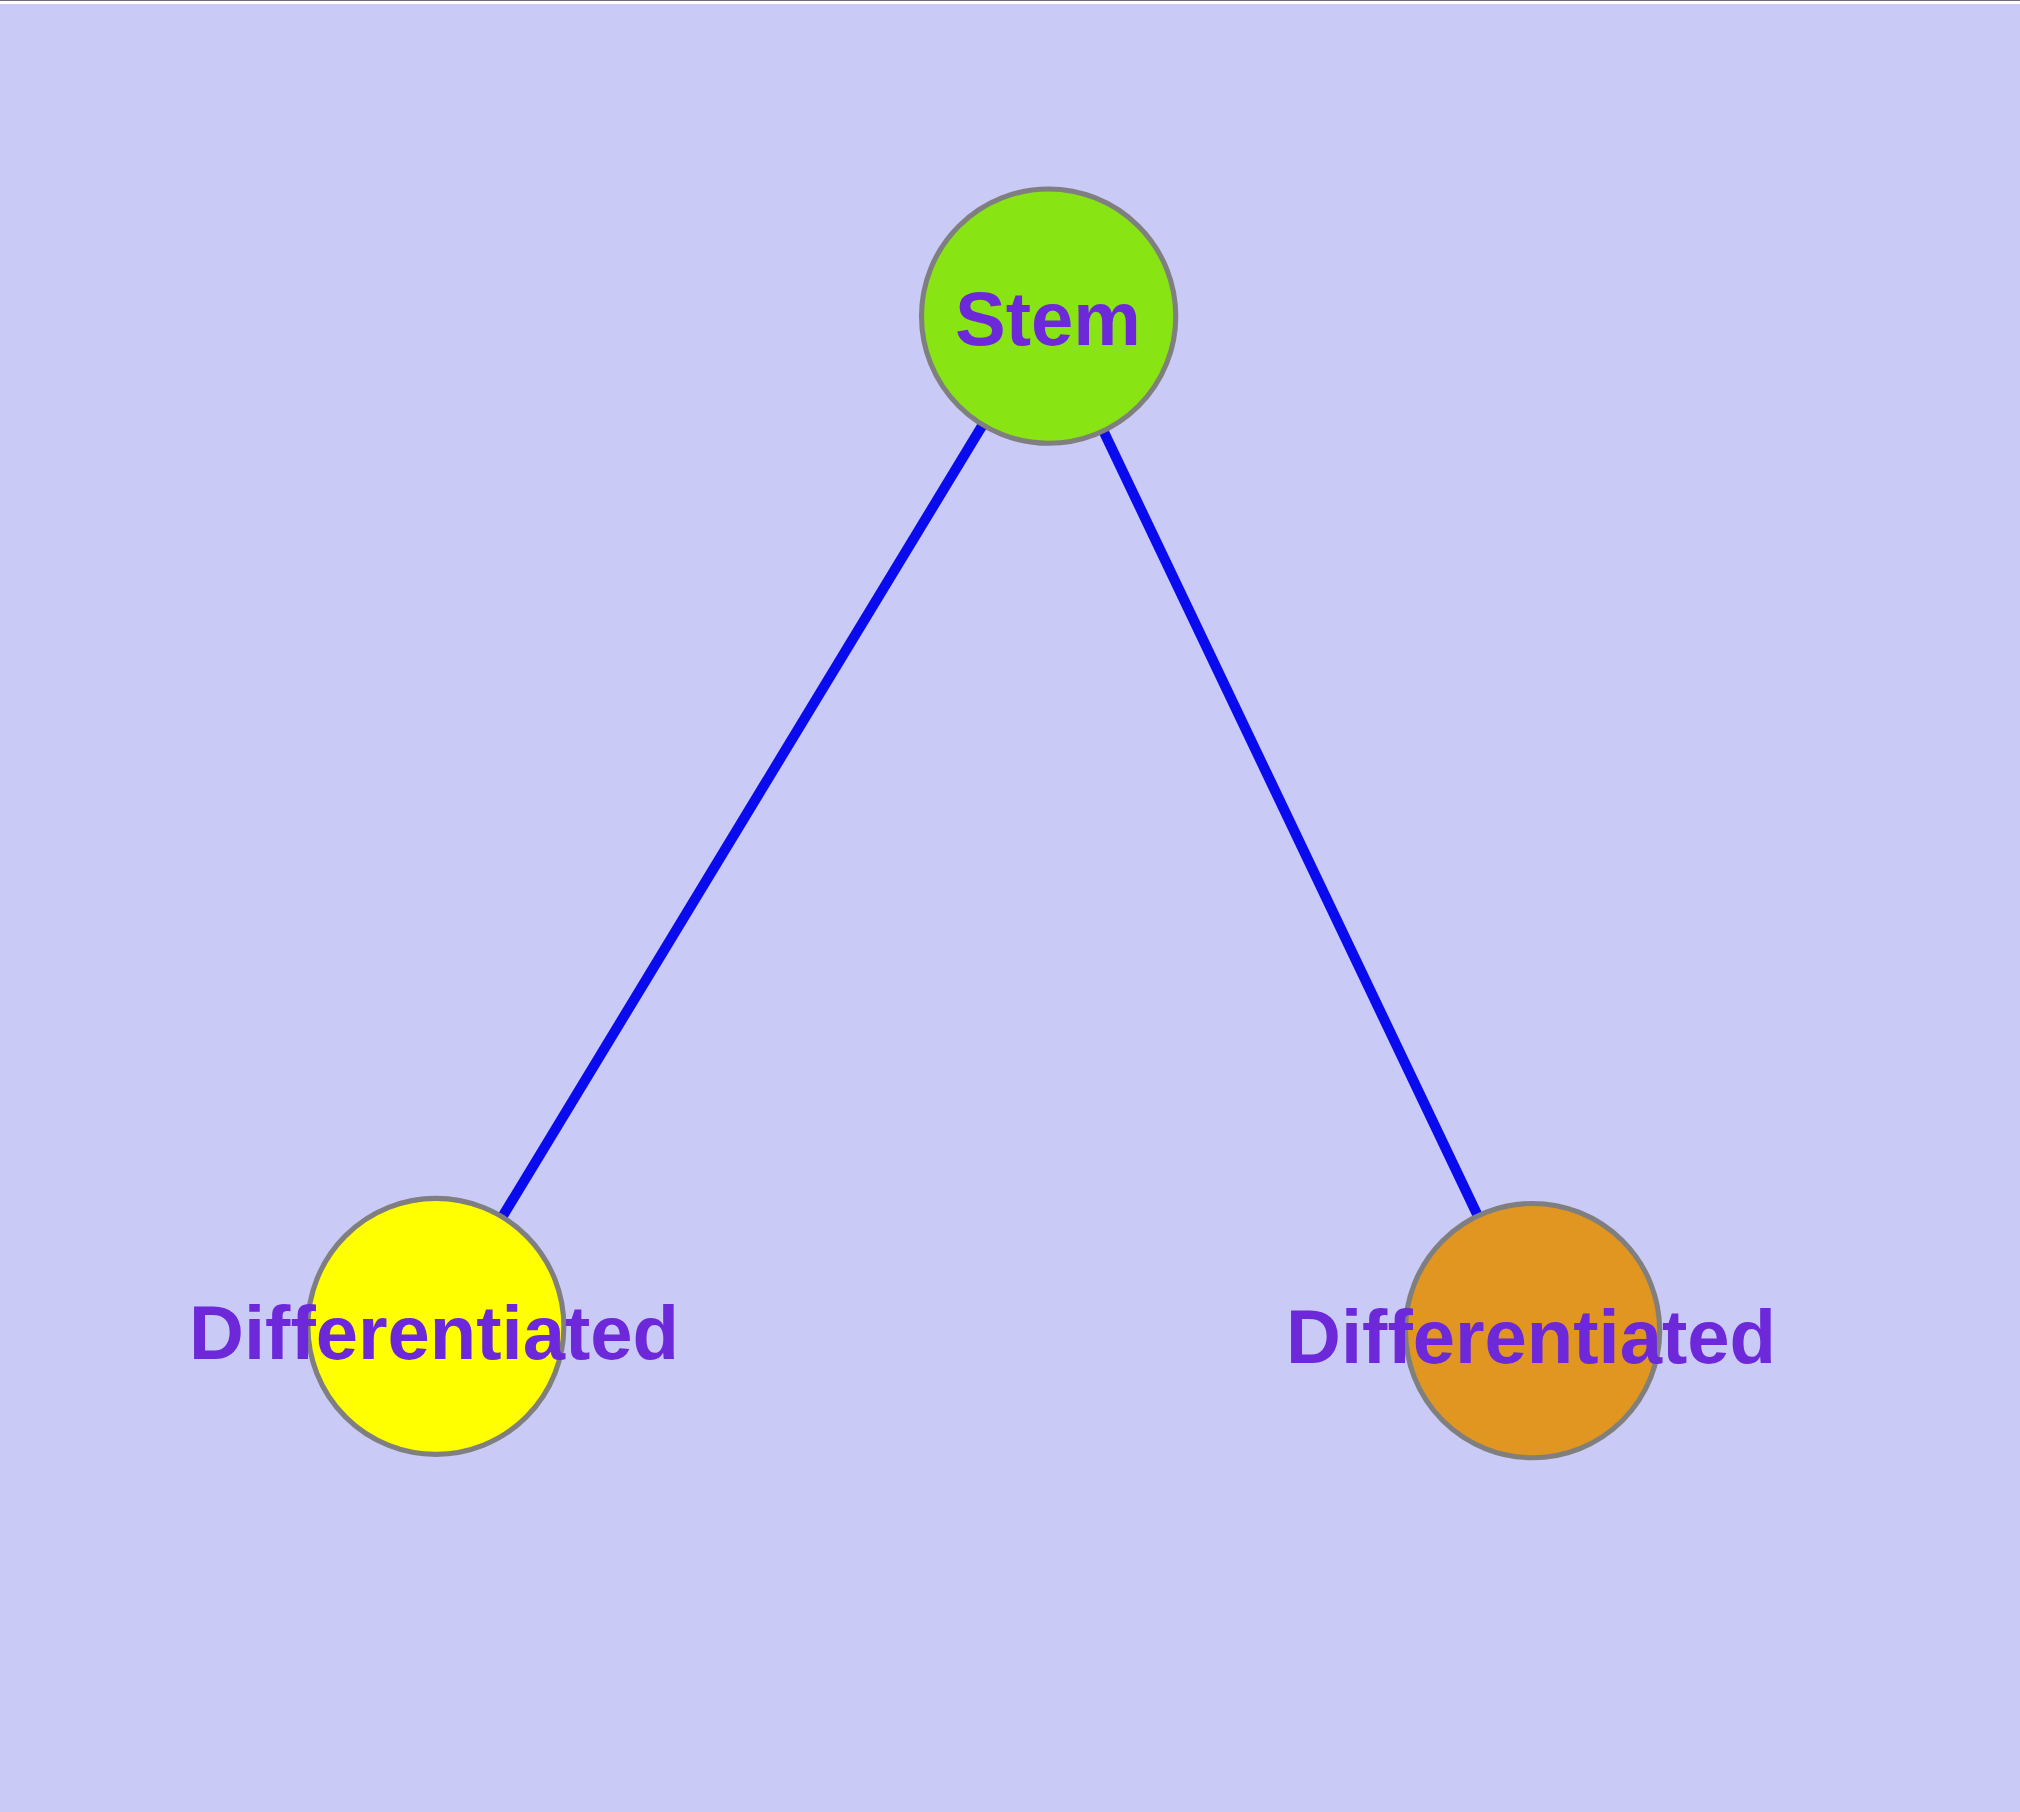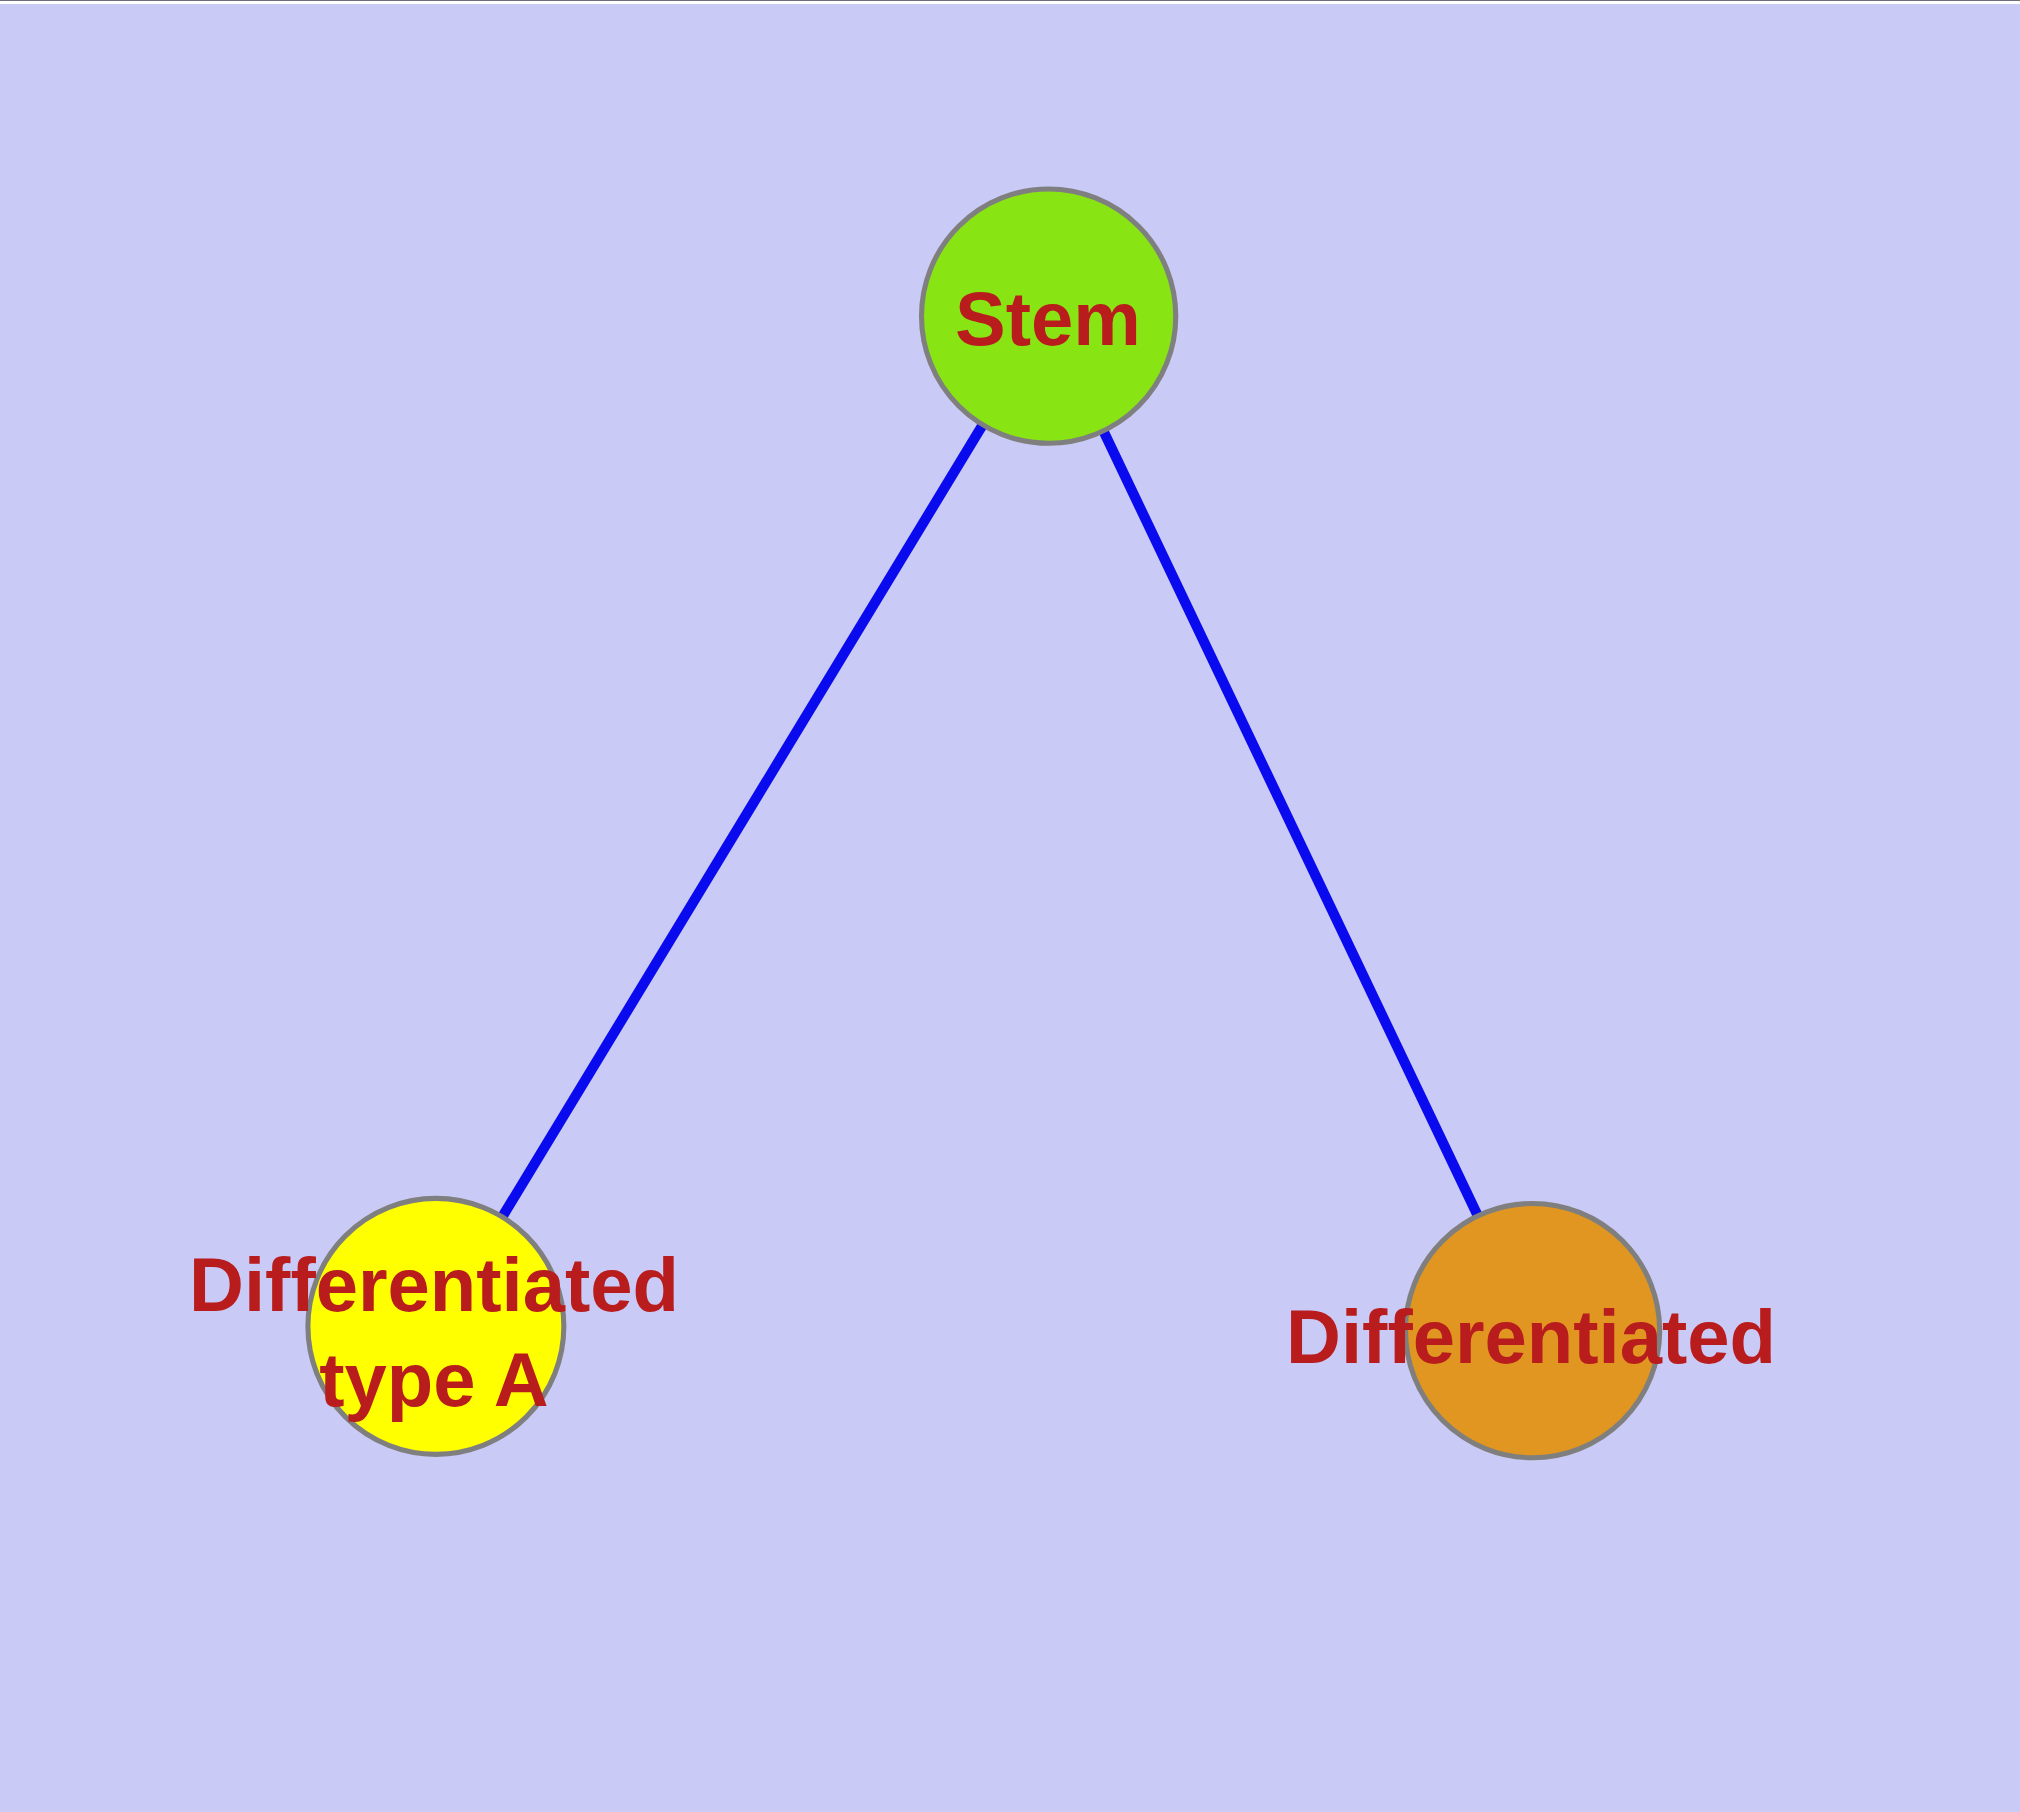--- a/index.html
+++ b/index.html
@@ -31,21 +31,21 @@
     stroke: #7f7f7f;
     stroke-width: 6;
   }
 
   .node-label {
     position: absolute;
     transform: translate(-50%, -50%);
     font-weight: 700;
     font-size: 76px;
     line-height: 95px;
-    color: #b91c1c;
+    color: #6d28d9;
     text-align: center;
     white-space: nowrap;
     pointer-events: none;
   }
   .node-label .line { display: block; }
 </style>
 </head>
 <body>
 
 <div class="canvas" style="background: rgb(202, 202, 246);">
@@ -57,21 +57,20 @@
 
     <circle cx="1237" cy="373" r="150" fill="#88e513"></circle>
     <circle cx="514" cy="1565" r="151" fill="#ffff00"></circle>
     <circle cx="1808" cy="1570" r="150" fill="#e09620"></circle>
   </svg>
 
   <div class="node-label" style="left:1048px; top:318px;">Stem</div>
 
   <div class="node-label" style="left:434px; top:1332px;">
     <span class="line">Differentiated</span>
-    <span class="line">type A</span>
   </div>
 
   <div class="node-label" style="left:1531px; top:1336px;">
     <span class="line">Differentiated</span>
   </div>
 
   <div class="top-strip"></div>
 
 </div>
 

